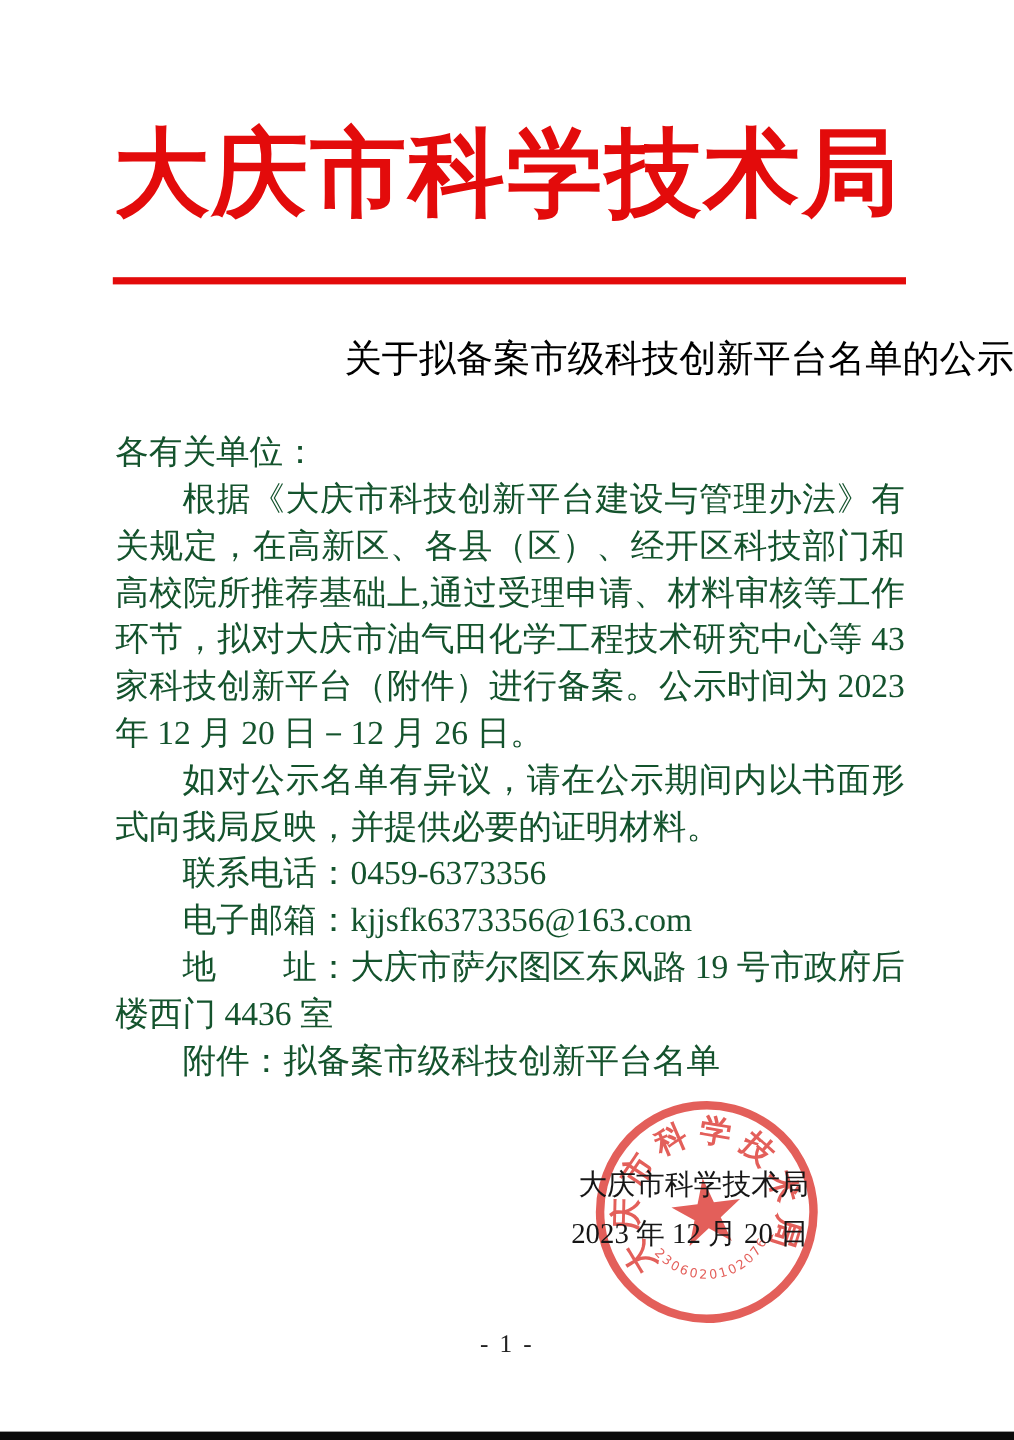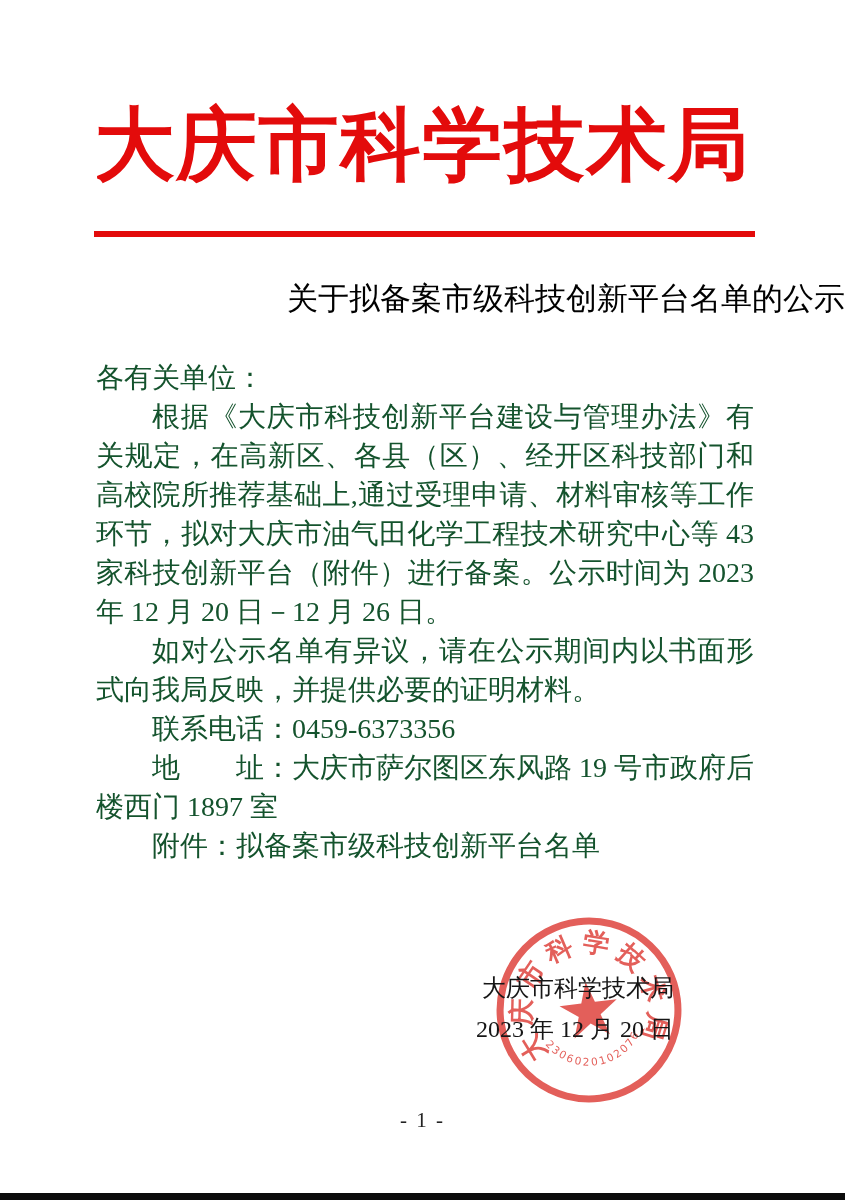--- a/index.html
+++ b/index.html
@@ -87,21 +87,22 @@
 
   <div class="red-rule"></div>
 
   <div class="doc-title">关于拟备案市级科技创新平台名单的公示</div>
 
   <div class="body-block">
     <p>各有关单位：</p>
     <p class="indent">根据《大庆市科技创新平台建设与管理办法》有关规定，在高新区、各县（区）、经开区科技部门和高校院所推荐基础上,通过受理申请、材料审核等工作环节，拟对大庆市油气田化学工程技术研究中心等 43 家科技创新平台（附件）进行备案。公示时间为 2023 年 12 月 20 日－12 月 26 日。</p>
     <p class="indent">如对公示名单有异议，请在公示期间内以书面形式向我局反映，并提供必要的证明材料。</p>
     <p class="indent">联系电话：0459-6373356</p>
-    <p class="indent">地　　址：大庆市萨尔图区东风路 19 号市政府后楼西门 1897 室</p>
+    <p class="indent">电子邮箱：kjjsfk6373356@163.com</p>
+    <p class="indent">地　　址：大庆市萨尔图区东风路 19 号市政府后楼西门 4436 室</p>
     <p class="indent attachment-line">附件：拟备案市级科技创新平台名单</p>
   </div>
 
   <div class="signature-block">
     <div>大庆市科学技术局</div>
     <div>2023 年 12 月 20 日</div>
   </div>
 
   <div class="seal">
     <svg viewBox="0 0 190 190" xmlns="http://www.w3.org/2000/svg">

